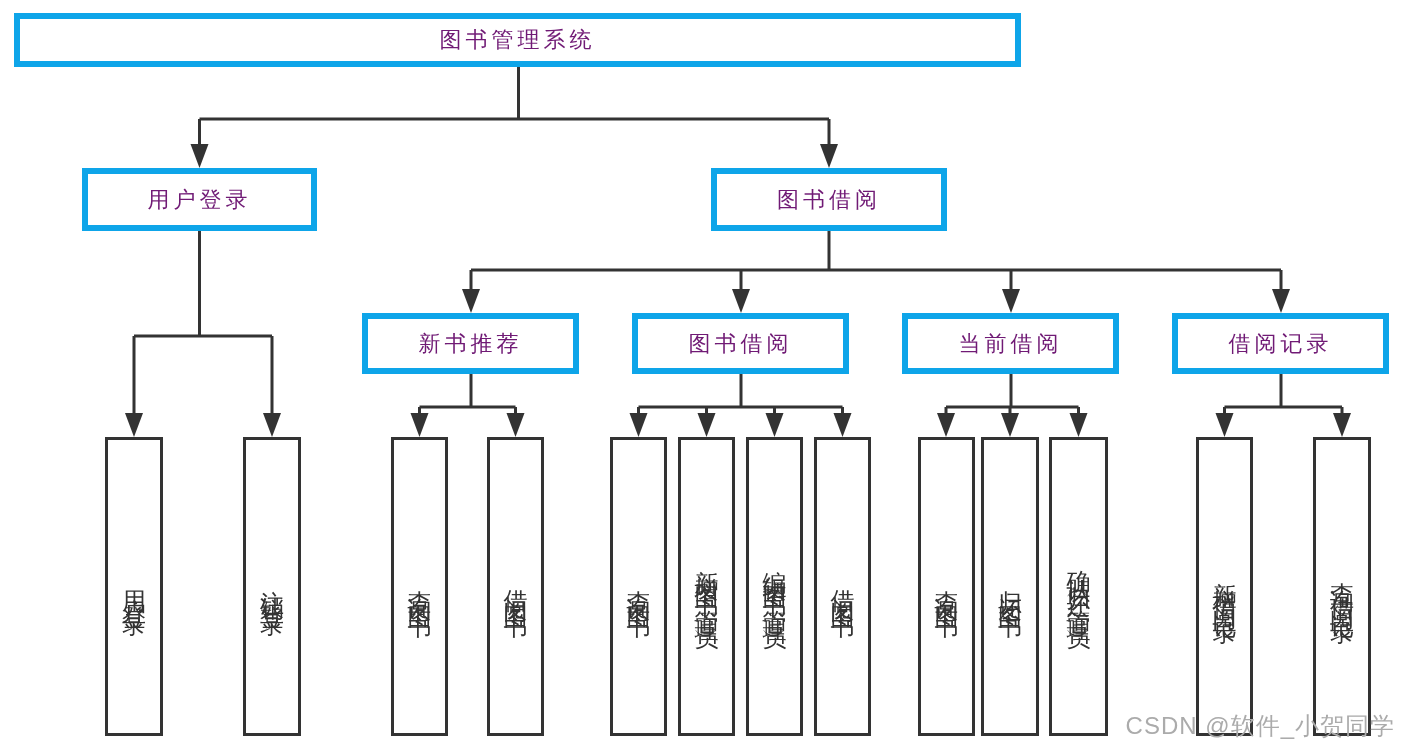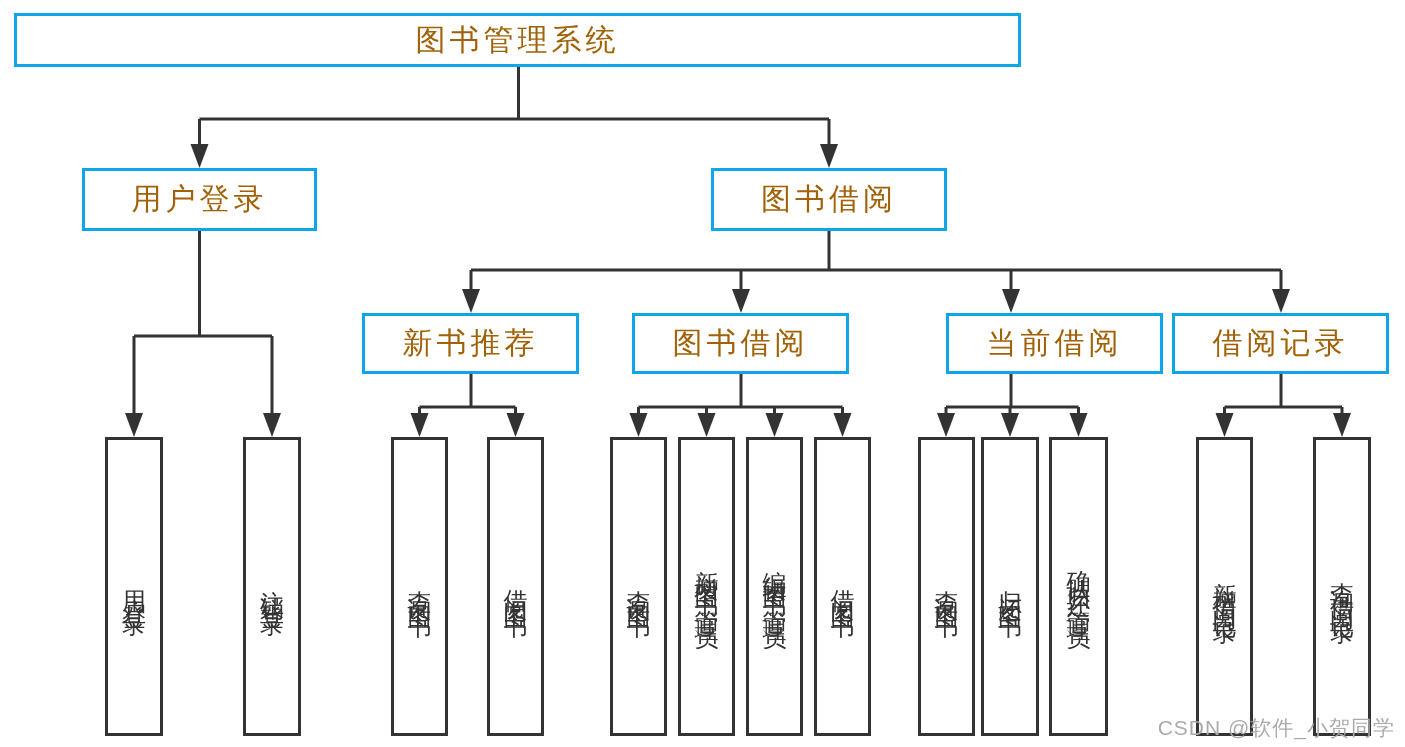--- a/index.html
+++ b/index.html
@@ -13,27 +13,27 @@
   }
   .connectors {
     position: absolute;
     left: 0; top: 0;
     width: 1405px; height: 747px;
     pointer-events: none;
   }
   .nbox {
     position: absolute;
     box-sizing: border-box;
-    border: 3px solid #0ea5e9;
+    border: 6px solid #0ea5e9;
     background: #ffffff;
     display: flex;
     align-items: center;
     justify-content: center;
-    color: #a16207;
-    font-size: 30px;
+    color: #701a75;
+    font-size: 22px;
     letter-spacing: 4px;
     white-space: nowrap;
   }
   .vbox {
     position: absolute;
     box-sizing: border-box;
     border: 3px solid #333333;
     background: #ffffff;
     display: flex;
     align-items: center;
@@ -45,21 +45,21 @@
     text-orientation: mixed;
     font-size: 24px;
     letter-spacing: 8px;
     line-height: 1;
     color: #333333;
   }
   .watermark {
     position: absolute;
     right: 10px;
     bottom: 5px;
-    font-size: 21px;
+    font-size: 24px;
     letter-spacing: 1px;
     color: #ababab;
     z-index: 5;
     white-space: nowrap;
   }
 </style>
 </head>
 <body>
 
 <div class="stage">
@@ -111,21 +111,21 @@
     </g>
   </svg>
 
   <div class="nbox" style="left:14px; top:13px; width:1007px; height:54px;">图书管理系统</div>
 
   <div class="nbox" style="left:82px; top:168px; width:235px; height:63px;">用户登录</div>
   <div class="nbox" style="left:711px; top:168px; width:236px; height:63px;">图书借阅</div>
 
   <div class="nbox" style="left:632px; top:313px; width:217px; height:61px;">图书借阅</div>
   <div class="nbox" style="left:362px; top:313px; width:217px; height:61px;">新书推荐</div>
-  <div class="nbox" style="left:946px; top:313px; width:217px; height:61px;">当前借阅</div>
+  <div class="nbox" style="left:902px; top:313px; width:217px; height:61px;">当前借阅</div>
   <div class="nbox" style="left:1172px; top:313px; width:217px; height:61px;">借阅记录</div>
 
   <div class="vbox" style="left:105px; top:437px; width:58px; height:299px;">
     <span class="vtext">用户登录</span>
   </div>
   <div class="vbox" style="left:243px; top:437px; width:58px; height:299px;">
     <span class="vtext">注销登录</span>
   </div>
 
   <div class="vbox" style="left:391px; top:437px; width:57px; height:299px;">

